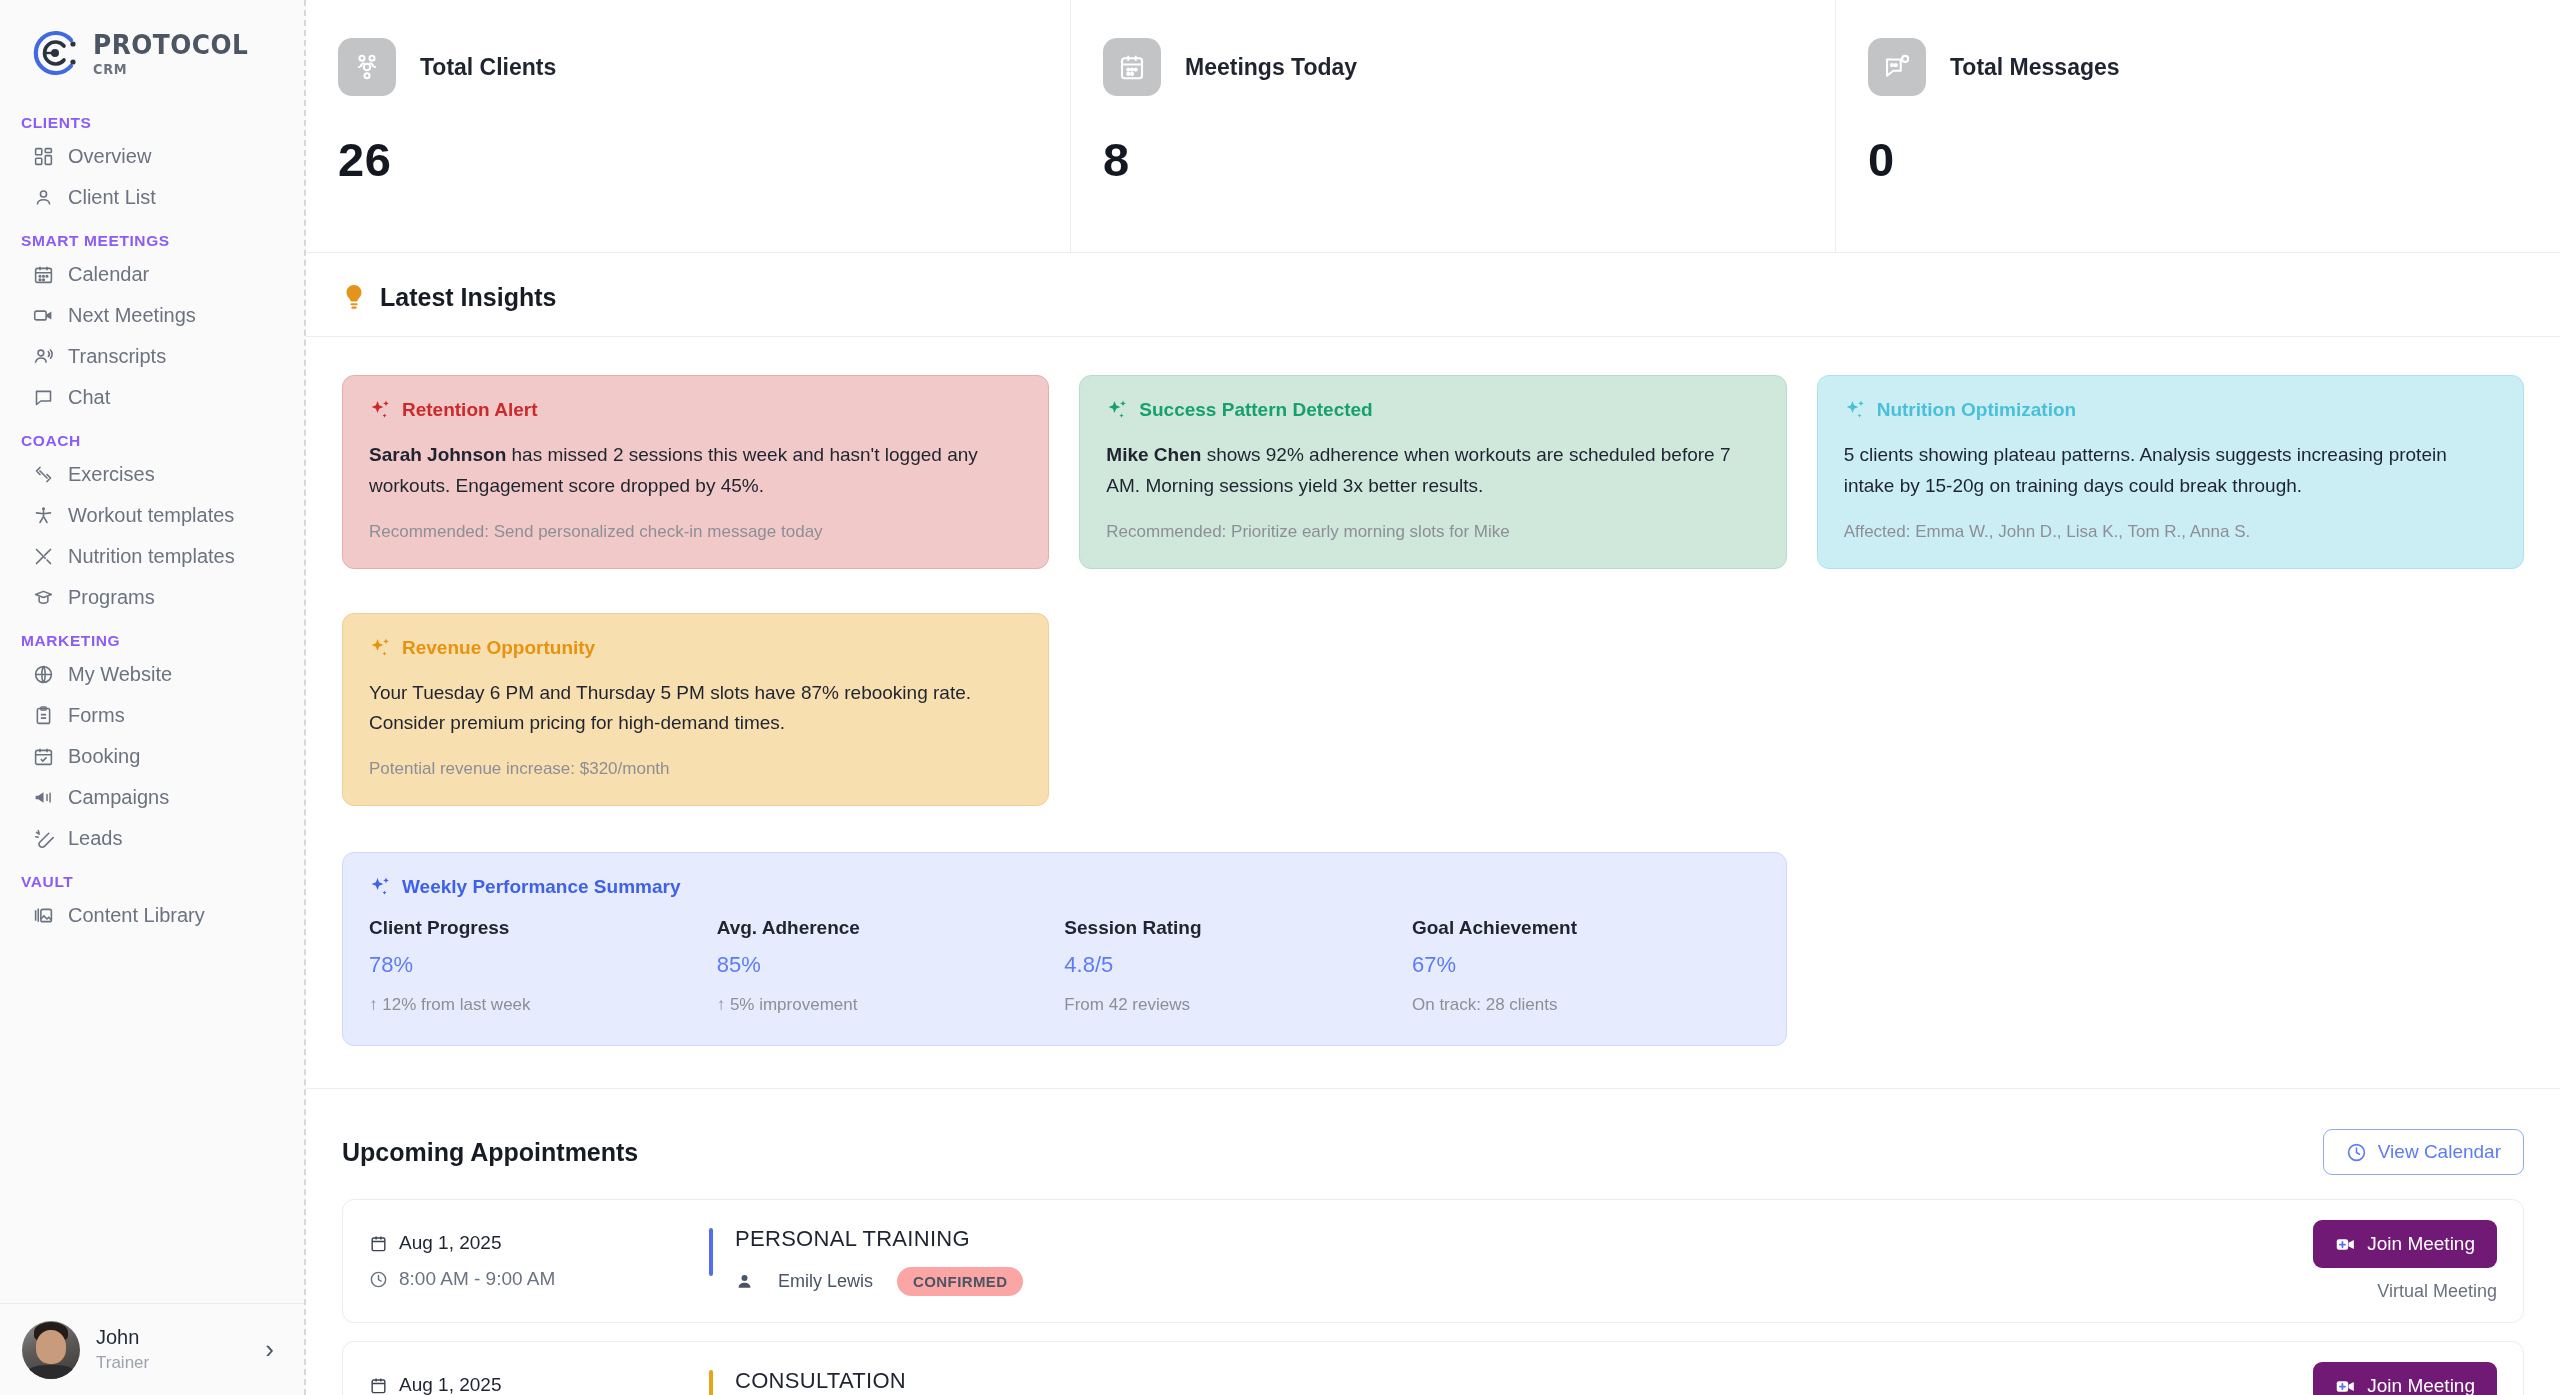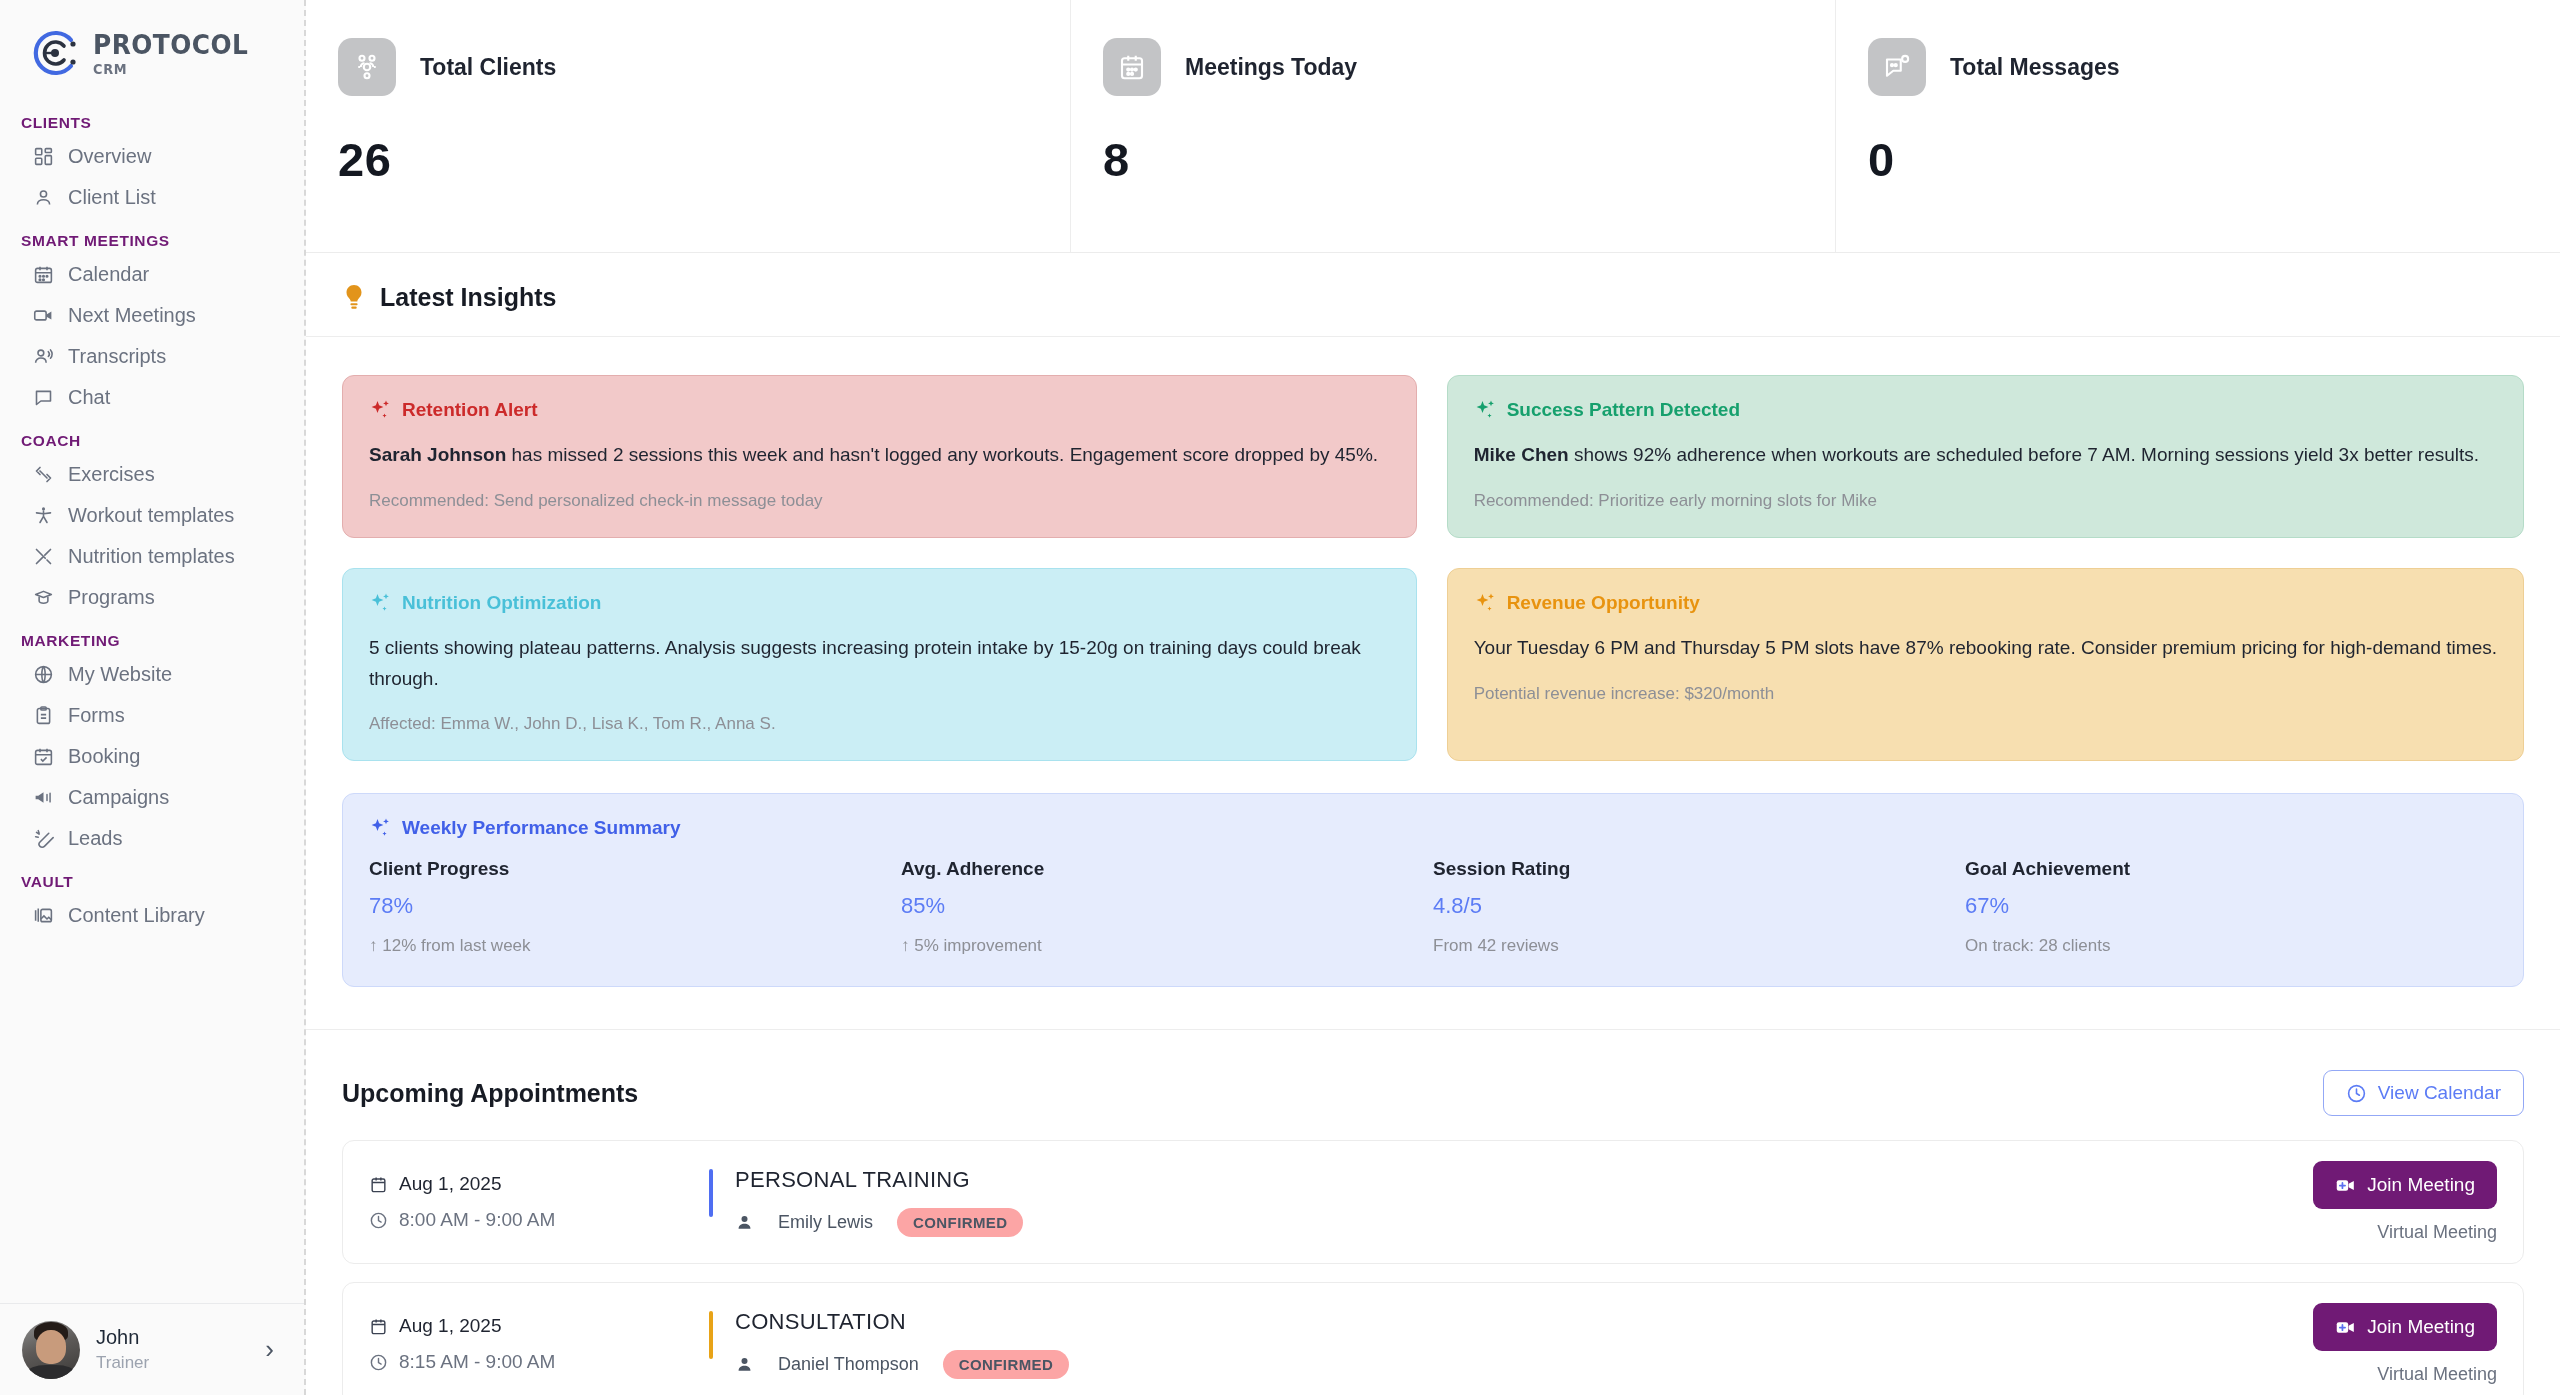--- a/index.html
+++ b/index.html
@@ -29,21 +29,21 @@
   }
   .logo-sub {
     font-family: "DejaVu Sans", sans-serif;
     font-size: 14px; font-weight: 700; letter-spacing: .8px;
     color: #6b7280; margin-top: 4px; transform: scaleX(.92); transform-origin: left;
   }
 
   .nav { flex: 1 1 auto; padding-top: 36px; overflow: hidden; }
   .nav-section {
     font-size: 15.5px; font-weight: 700; letter-spacing: .6px;
-    color: #701a75; padding: 0 0 4px 21px; margin-top: 14px;
+    color: #8b5cf6; padding: 0 0 4px 21px; margin-top: 14px;
   }
   .nav-section:first-child { margin-top: 0; }
   .nav-item {
     display: flex; align-items: center; gap: 14px;
     padding: 9px 0 9px 32px; cursor: pointer;
     color: #6b7280; font-size: 20px;
   }
   .nav-item .ico { width: 22px; height: 22px; flex: 0 0 22px; display: flex; align-items: center; justify-content: center; }
   .nav-item .ico svg { width: 21px; height: 21px; display: block; }
   .nav-label { white-space: nowrap; }
@@ -96,21 +96,21 @@
   .stat-value { font-size: 47px; font-weight: 700; color: #141821; margin-top: 36px; letter-spacing: .5px; }
 
   .scroll-body { flex: 1 1 auto; overflow: hidden; }
 
   .insights-wrap { padding: 30px 36px 0 36px; }
   .insights-head { display: flex; align-items: center; gap: 14px; padding: 0 0 24px 0; }
   .bulb { width: 24px; height: 28px; position: relative; }
   .insights-title { font-size: 25px; font-weight: 700; color: #171b24; }
   .hr { height: 1px; background: #ededed; margin: 0 -36px 38px -36px; }
 
-  .insight-grid { display: grid; grid-template-columns: 1fr; gap: 30px 30px; }
+  .insight-grid { display: grid; grid-template-columns: 1fr 1fr 1fr; gap: 44px 30px; }
   .insight-card { border-radius: 12px; padding: 23px 26px 26px 26px; border: 1px solid transparent; }
   .ic-head { display: flex; align-items: center; gap: 11px; margin-bottom: 19px; }
   .spark { width: 22px; height: 22px; flex: 0 0 22px; }
   .spark svg { width: 22px; height: 22px; display: block; }
   .ic-title { font-size: 19px; font-weight: 700; }
   .ic-body { font-size: 19px; color: #1f2430; line-height: 1.62; }
   .ic-body b { font-weight: 700; }
   .ic-foot { font-size: 17px; color: #8d8f96; margin-top: 20px; }
 
   .card-red { background: #f2c9c9; border-color: #e3aeae; }

